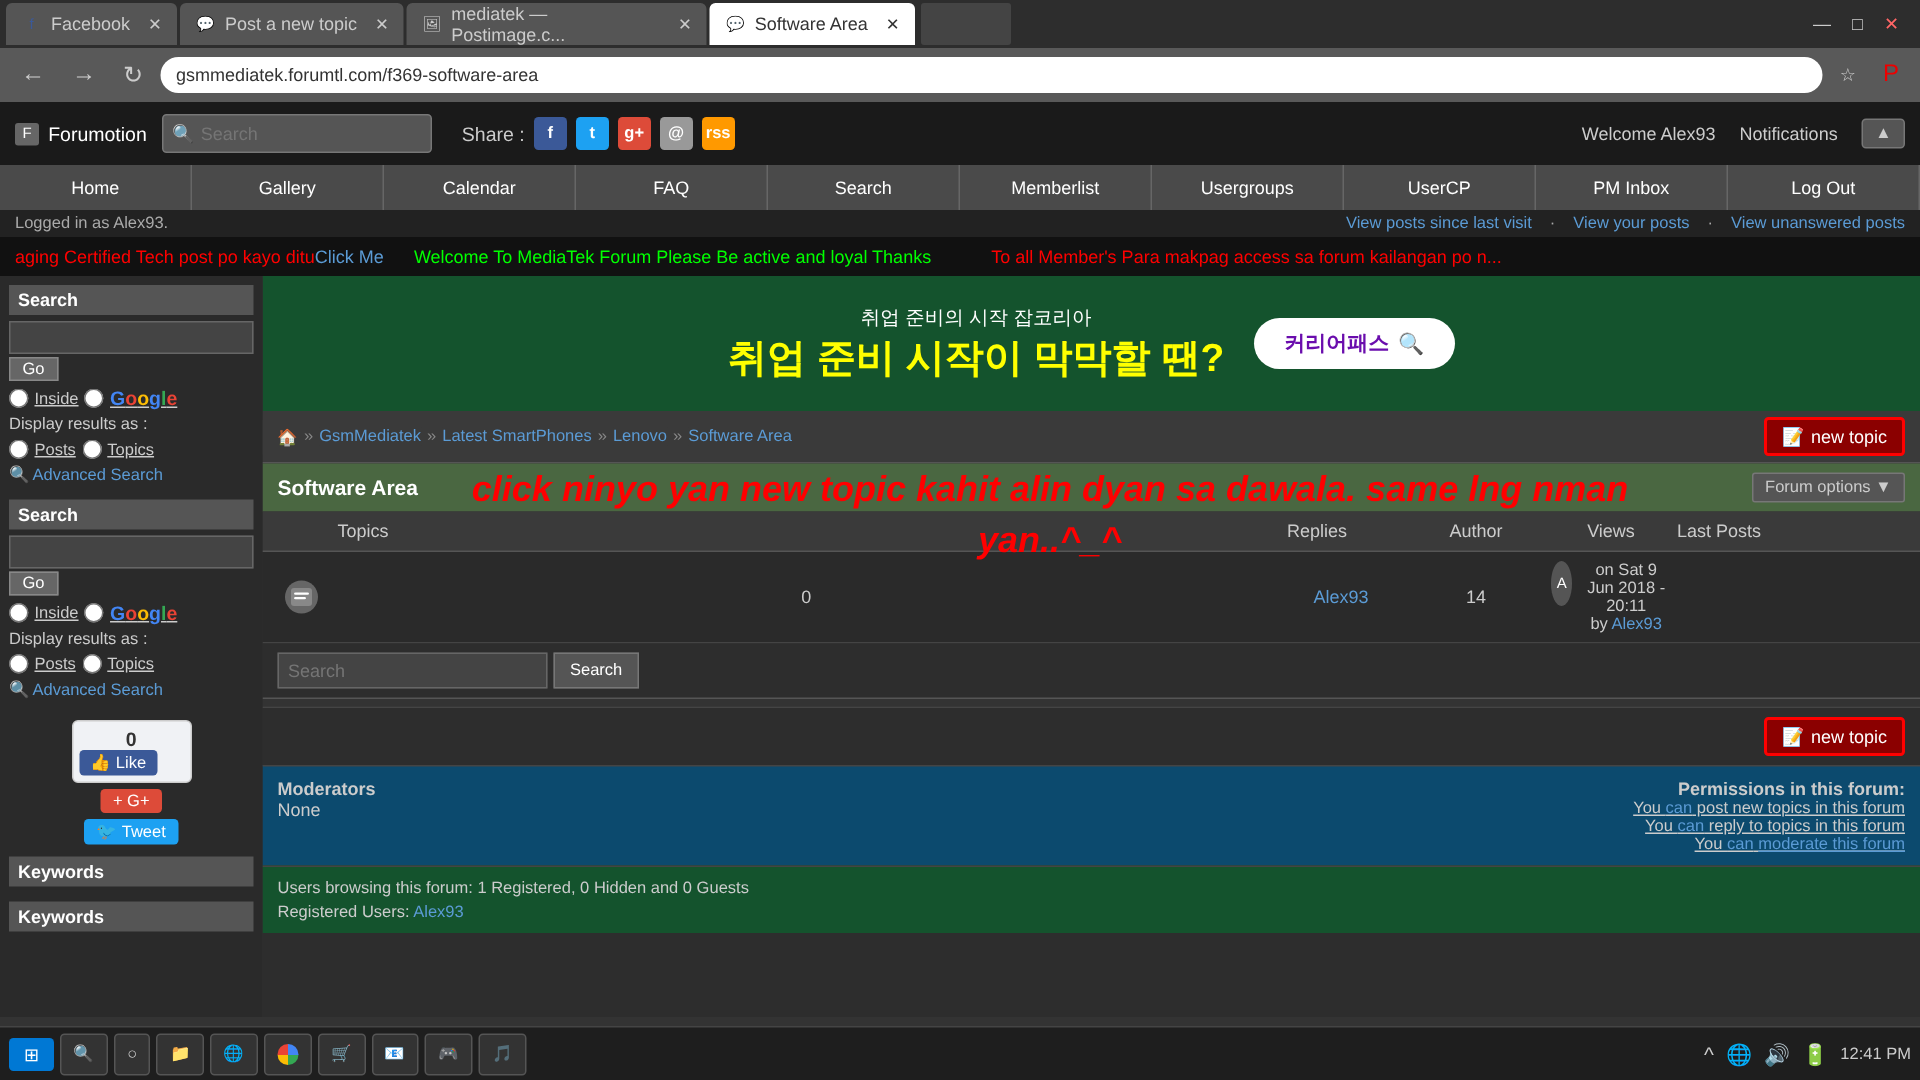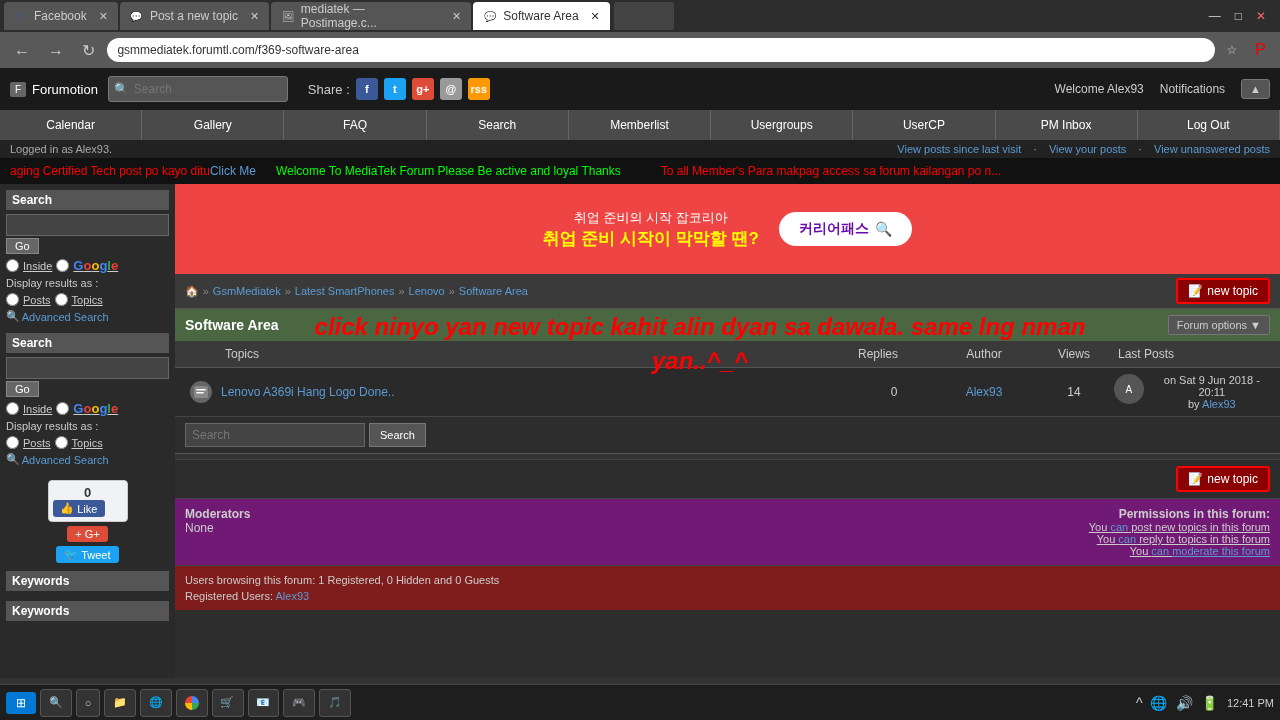--- a/index.html
+++ b/index.html
@@ -81,23 +81,23 @@
     .like-count { font-size: 13px; font-weight: bold; color: #333; }
     .like-btn { background: #3b5998; color: #fff; border: none; border-radius: 3px; padding: 2px 8px; cursor: pointer; font-size: 11px; display: flex; align-items: center; gap: 3px; }
     .gplus-btn { background: #dd4b39; color: #fff; border: none; border-radius: 3px; padding: 2px 8px; cursor: pointer; font-size: 11px; margin-top: 4px; display: flex; align-items: center; gap: 3px; width: fit-content; }
     .tweet-btn { background: #1da1f2; color: #fff; border: none; border-radius: 3px; padding: 2px 8px; cursor: pointer; font-size: 11px; margin-top: 4px; display: flex; align-items: center; gap: 3px; width: fit-content; }
 
     
     .forum-content { flex: 1; background: #2d2d2d; overflow: hidden; }
 
     
     .ad-banner { width: 100%; height: 90px; background: #6a0dad; display: flex; align-items: center; justify-content: center; overflow: hidden; }
-    .ad-banner-inner { background: #ef4444; color: #fff; text-align: center; padding: 10px; font-size: 13px; width: 100%; height: 100%; display: flex; align-items: center; justify-content: center; gap: 20px; }
+    .ad-banner-inner { background: #14532d; color: #fff; text-align: center; padding: 10px; font-size: 13px; width: 100%; height: 100%; display: flex; align-items: center; justify-content: center; gap: 20px; }
     .ad-cta { background: #fff; color: #6a0dad; border: none; border-radius: 20px; padding: 8px 20px; font-size: 14px; font-weight: bold; cursor: pointer; display: flex; align-items: center; gap: 6px; }
-    .ad-main-text { font-size: 17px; font-weight: bold; color: #ff0; }
+    .ad-main-text { font-size: 26px; font-weight: bold; color: #ff0; }
 
     
     .breadcrumb { background: #3a3a3a; padding: 5px 10px; font-size: 11px; color: #ccc; display: flex; align-items: center; gap: 4px; }
     .breadcrumb a { color: #5b9bd5; text-decoration: none; cursor: pointer; }
     .breadcrumb-sep { color: #888; }
     .new-topic-btn { background: #8b0000; border: 2px solid #ff0000; color: #fff; padding: 4px 10px; cursor: pointer; font-size: 12px; border-radius: 3px; display: flex; align-items: center; gap: 4px; }
 
     
     .instruction-text { position: absolute; top: 310px; left: 300px; color: red; font-size: 24px; font-weight: bold; font-style: italic; z-index: 50; text-align: center; width: 800px; line-height: 1.4; }
 
@@ -120,31 +120,31 @@
 
     
     .forum-search-bar { display: flex; gap: 4px; padding: 6px 10px; background: #2d2d2d; }
     .forum-search-input { background: #444; border: 1px solid #666; color: #ccc; font-size: 12px; padding: 3px 6px; height: 24px; width: 180px; }
     .forum-search-btn { background: #555; border: 1px solid #777; color: #fff; padding: 3px 10px; cursor: pointer; font-size: 11px; }
 
     
     .bottom-new-topic { display: flex; justify-content: flex-end; padding: 6px 10px; background: #2d2d2d; border-top: 1px solid #444; }
 
     
-    .moderators-section { background: #701a75; padding: 8px 10px; display: flex; gap: 40px; border-top: 1px solid #444; }
+    .moderators-section { background: #0c4a6e; padding: 8px 10px; display: flex; gap: 40px; border-top: 1px solid #444; }
     .mod-title { font-weight: bold; color: #ccc; font-size: 12px; }
     .mod-value { color: #ccc; font-size: 12px; }
     .permissions-section { text-align: right; flex: 1; }
     .perms-title { font-size: 12px; color: #ccc; font-weight: bold; }
     .perm-line { font-size: 11px; color: #ccc; text-decoration: underline; }
     .perm-can { color: #5b9bd5; }
     .perm-link { color: #5b9bd5; text-decoration: underline; cursor: pointer; }
 
     
-    .browsing-section { background: #7f1d1d; padding: 8px 10px; border-top: 1px solid #444; font-size: 11px; color: #ccc; }
+    .browsing-section { background: #14532d; padding: 8px 10px; border-top: 1px solid #444; font-size: 11px; color: #ccc; }
     .browsing-link { color: #5b9bd5; cursor: pointer; text-decoration: none; }
   </style>
 </head>
 <body>
 
 <div style="position:relative; width:1280px; height:720px; overflow:hidden;">
 
   <div class="browser-chrome">
 
     <div class="browser-tabs">
@@ -213,22 +213,23 @@
         <span class="social-icon rss-icon">rss</span>
       </div>
       <div class="fm-header-right">
         <span>Welcome Alex93</span>
         <span style="color:#ccc; cursor:pointer;">Notifications</span>
         <span class="fm-upload-btn">▲</span>
       </div>
     </div>
 
     <div class="nav-bar">
+      <div class="nav-item">Home</div>
+      <div class="nav-item">Gallery</div>
       <div class="nav-item">Calendar</div>
-      <div class="nav-item">Gallery</div>
       <div class="nav-item">FAQ</div>
       <div class="nav-item">Search</div>
       <div class="nav-item">Memberlist</div>
       <div class="nav-item">Usergroups</div>
       <div class="nav-item">UserCP</div>
       <div class="nav-item">PM Inbox</div>
       <div class="nav-item">Log Out</div>
     </div>
 
     <div class="status-bar">
@@ -403,23 +404,20 @@
 
         <div class="forum-row">
           <div class="forum-row-icon">
             <div class="topic-icon">
               <svg width="18" height="18" viewBox="0 0 18 18">
                 <rect x="2" y="3" width="14" height="12" rx="2" fill="#888"></rect>
                 <rect x="4" y="6" width="10" height="1.5" rx="1" fill="#fff"></rect>
                 <rect x="4" y="9" width="8" height="1.5" rx="1" fill="#fff"></rect>
               </svg>
             </div>
-          </div>
-          <div>
-            <a class="topic-link">Lenovo A369i Hang Logo Done..</a>
           </div>
           <div class="forum-cell">0</div>
           <div class="forum-cell">
             <a class="author-link">Alex93</a>
           </div>
           <div class="forum-cell">14</div>
           <div class="forum-cell">
             <div class="last-post-info">
               <div class="last-post-avatar">A</div>
               <div>

